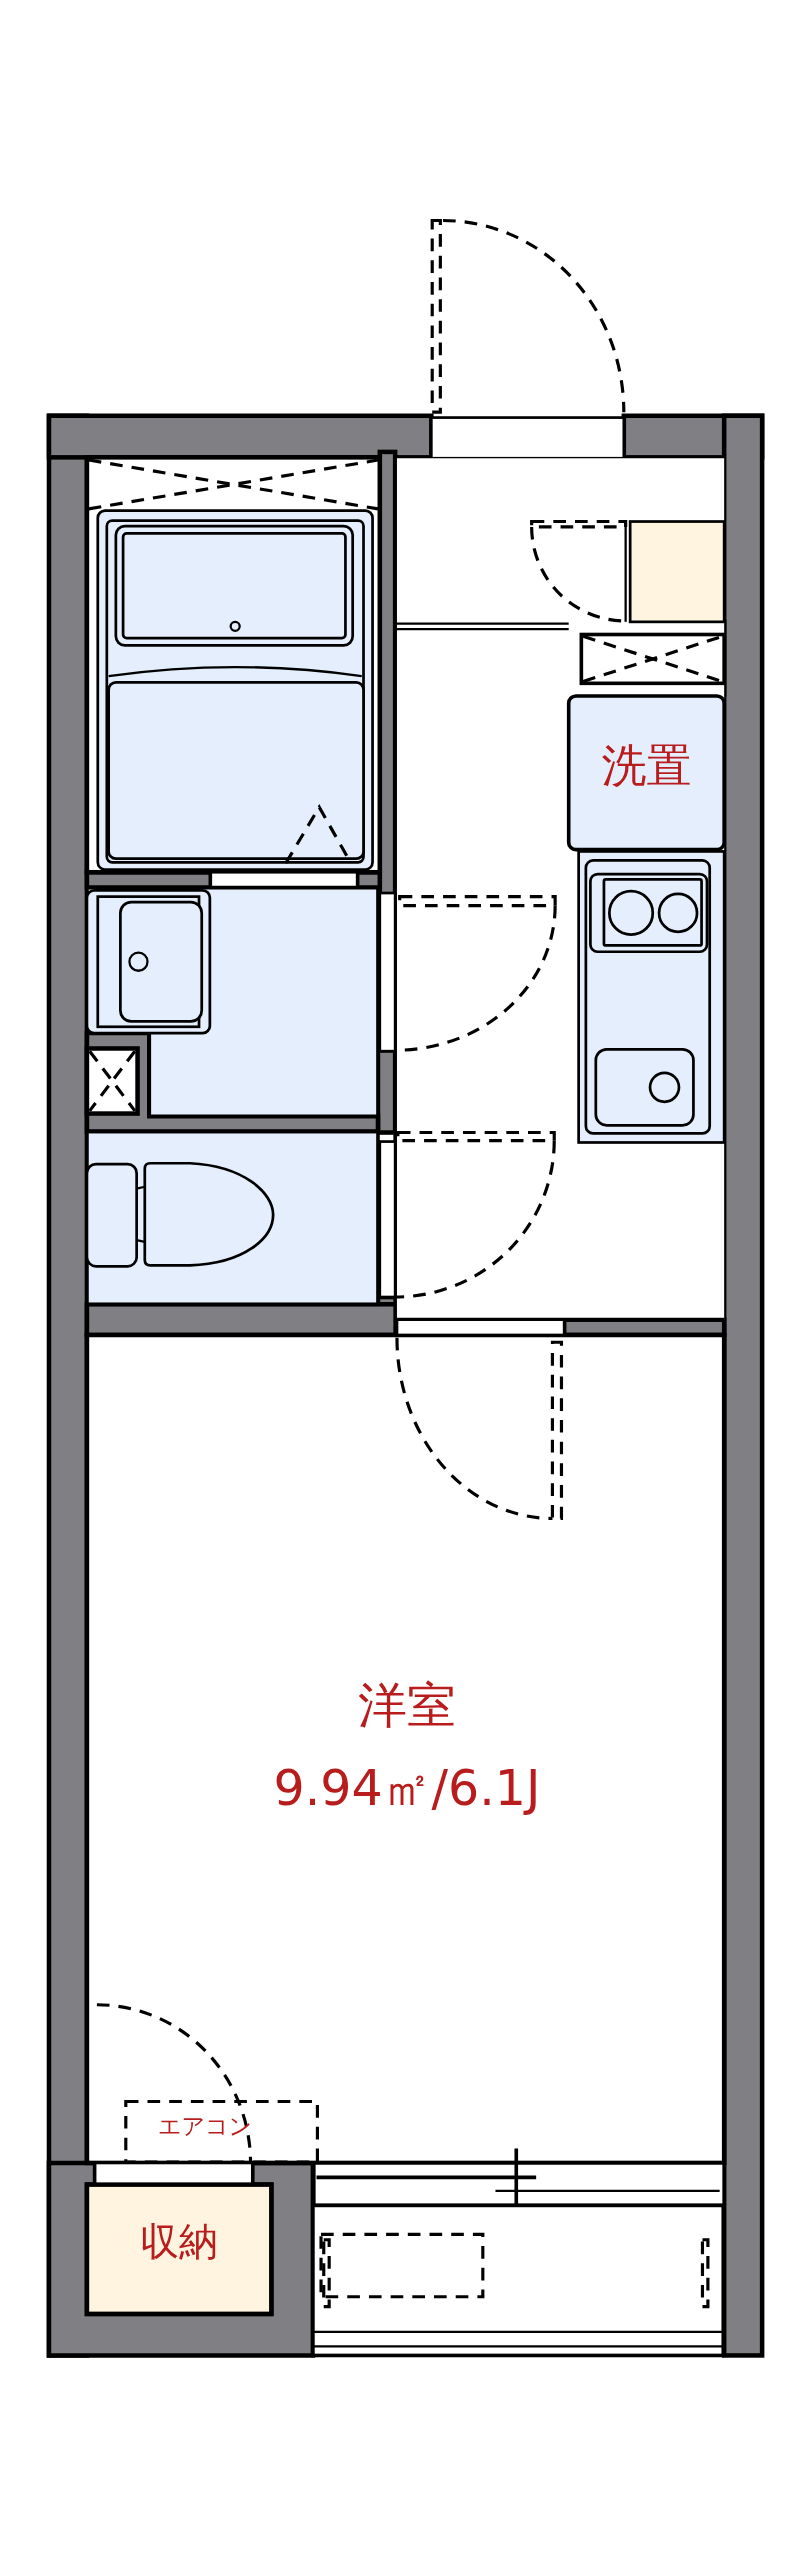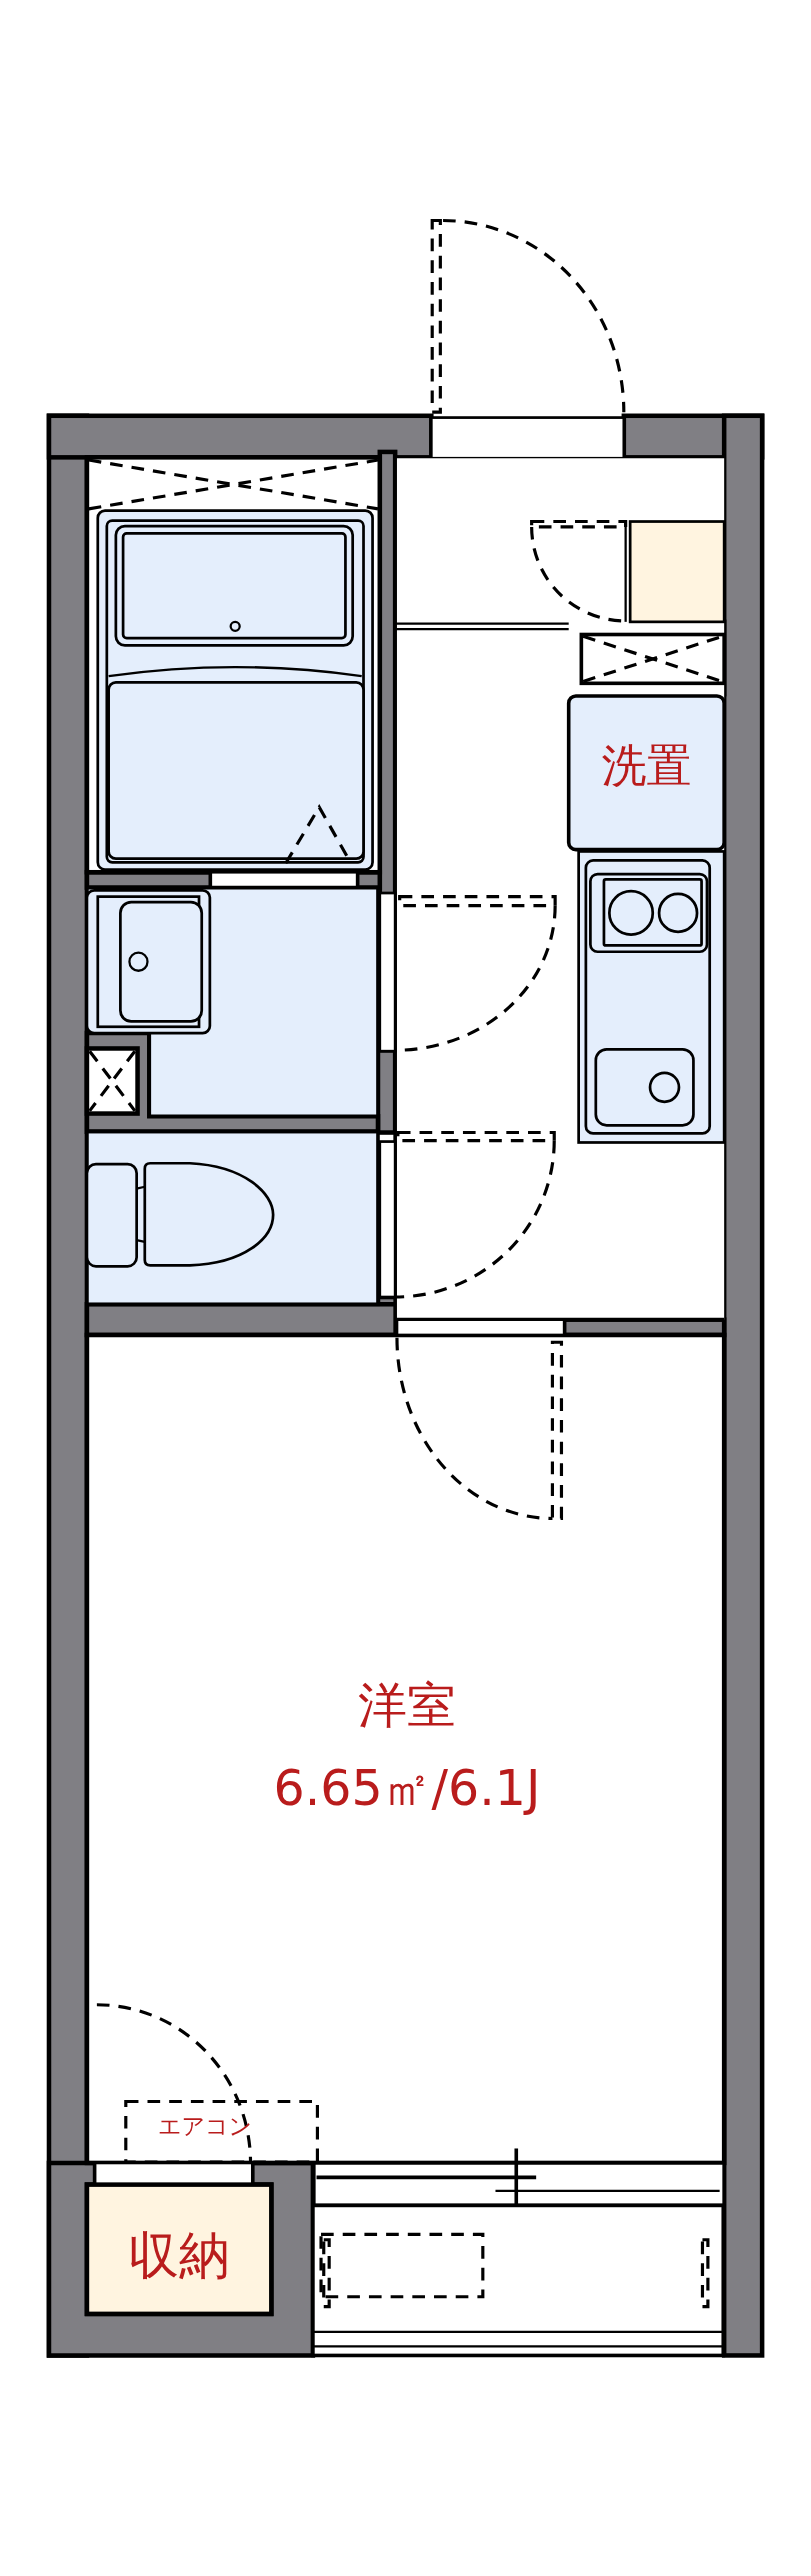--- a/index.html
+++ b/index.html
@@ -186,18 +186,18 @@
     <rect class="dash" x="355" y="2472" width="179" height="69" stroke-width="3"></rect>
     <rect class="dash" x="358" y="2478" width="6" height="74" stroke-width="2"></rect>
     <rect class="dash" x="777" y="2478" width="6" height="74" stroke-width="2"></rect>
   </g>
 </svg>
 
 <div class="lbl" style="left:569px; top:743px; width:155px; font-size:45px;">洗置</div>
 
 <div class="lbl" style="left:226px; top:1681px; width:362px; font-size:49px;">洋室</div>
 
-<div class="lbl" style="left:208px; top:1764px; width:398px; font-size:49px;">6.65㎡/6.1J</div>
+<div class="lbl" style="left:208px; top:1764px; width:398px; font-size:49px;">9.94㎡/6.1J</div>
 
 <div class="lbl" style="left:109px; top:2115px; width:192px; font-size:23px;">エアコン</div>
 
-<div class="lbl" style="left:87px; top:2222px; width:184px; font-size:51px;margin-top:8px;">収納</div>
+<div class="lbl" style="left:87px; top:2222px; width:184px; font-size:39px;">収納</div>
 
 
 </body></html>

